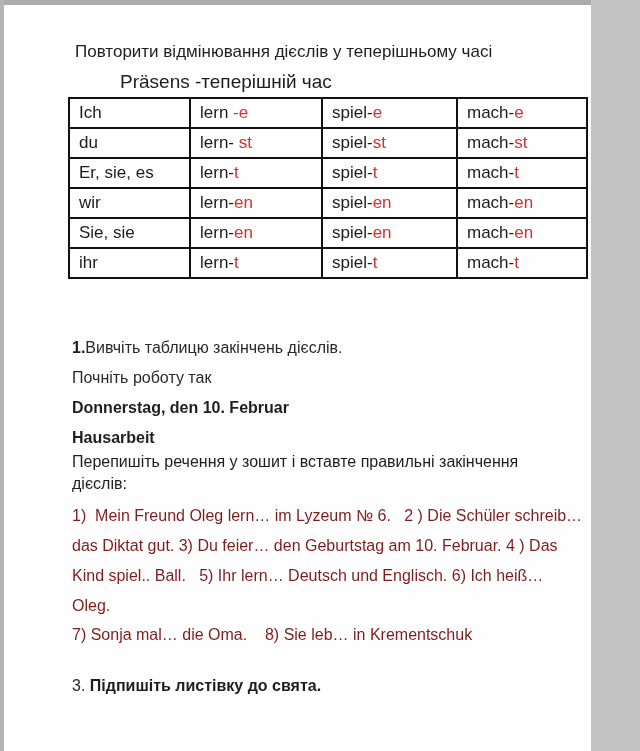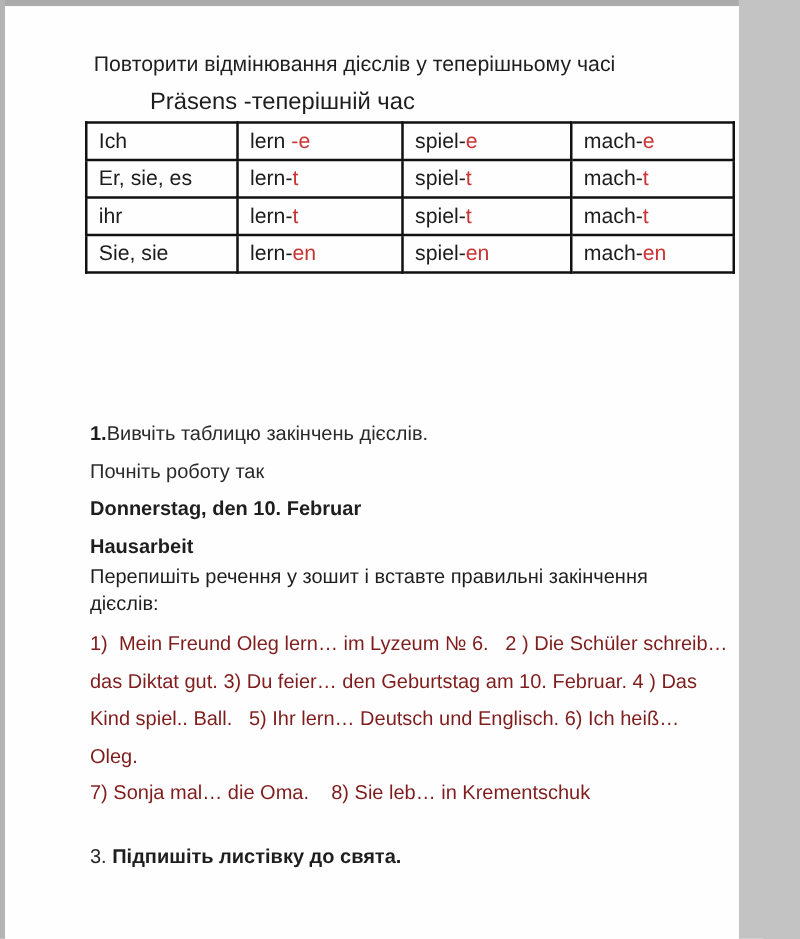--- a/index.html
+++ b/index.html
@@ -50,36 +50,48 @@
 
     <table class="conj">
       <tbody>
         <tr>
           <td class="c0">Ich</td>
           <td class="c1"><span>lern </span><span class="red">-e</span></td>
           <td class="c2"><span>spiel-</span><span class="red">e</span></td>
           <td class="c3"><span>mach-</span><span class="red">e</span></td>
         </tr>
         <tr>
+          <td class="c0">du</td>
+          <td class="c1"><span>lern- </span><span class="red">st</span></td>
+          <td class="c2"><span>spiel-</span><span class="red">st</span></td>
+          <td class="c3"><span>mach-</span><span class="red">st</span></td>
+        </tr>
+        <tr>
           <td class="c0">Er, sie, es</td>
           <td class="c1"><span>lern-</span><span class="red">t</span></td>
           <td class="c2"><span>spiel-</span><span class="red">t</span></td>
           <td class="c3"><span>mach-</span><span class="red">t</span></td>
         </tr>
         <tr>
-          <td class="c0">ihr</td>
-          <td class="c1"><span>lern-</span><span class="red">t</span></td>
-          <td class="c2"><span>spiel-</span><span class="red">t</span></td>
-          <td class="c3"><span>mach-</span><span class="red">t</span></td>
+          <td class="c0">wir</td>
+          <td class="c1"><span>lern-</span><span class="red">en</span></td>
+          <td class="c2"><span>spiel-</span><span class="red">en</span></td>
+          <td class="c3"><span>mach-</span><span class="red">en</span></td>
         </tr>
         <tr>
           <td class="c0">Sie, sie</td>
           <td class="c1"><span>lern-</span><span class="red">en</span></td>
           <td class="c2"><span>spiel-</span><span class="red">en</span></td>
           <td class="c3"><span>mach-</span><span class="red">en</span></td>
+        </tr>
+        <tr>
+          <td class="c0">ihr</td>
+          <td class="c1"><span>lern-</span><span class="red">t</span></td>
+          <td class="c2"><span>spiel-</span><span class="red">t</span></td>
+          <td class="c3"><span>mach-</span><span class="red">t</span></td>
         </tr>
       </tbody>
     </table>
 
     <div class="para" style="top:334px;"><span class="bold">1.</span><span>Вивчіть таблицю закінчень дієслів.</span></div>
 
     <div class="para" style="top:364px;">Почніть роботу так</div>
 
     <div class="para bold" style="top:394px;">Donnerstag, den 10. Februar</div>
 

